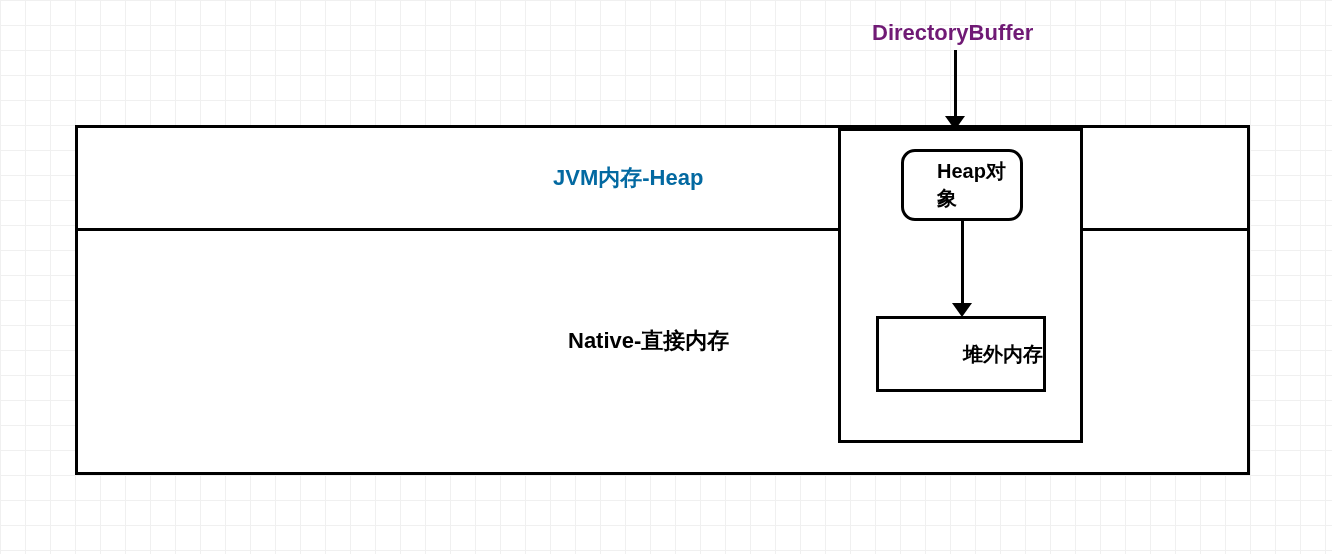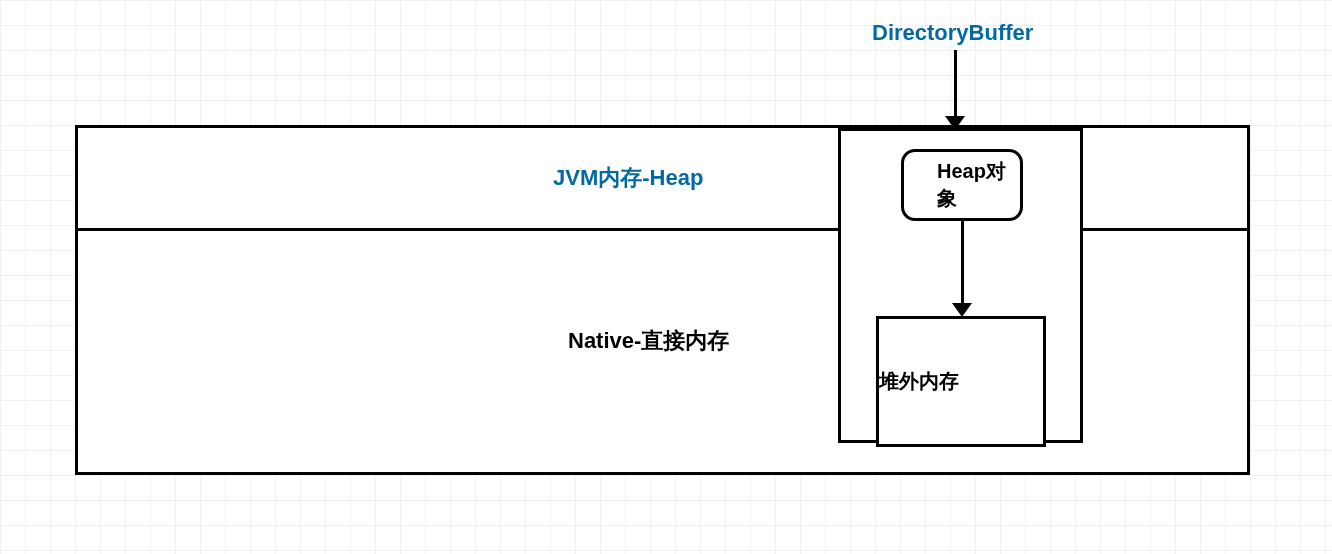--- a/index.html
+++ b/index.html
@@ -27,21 +27,21 @@
       width: 100%;
       height: 100%;
     }
     
     .title-label {
       position: absolute;
       top: 20px;
       left: 872px;
       font-size: 22px;
       font-weight: bold;
-      color: #0369a1;
+      color: #701a75;
     }
     
     .outer-box {
       position: absolute;
       top: 125px;
       left: 75px;
       width: 1175px;
       height: 350px;
       border: 3px solid #000;
       background: #fff;
@@ -99,26 +99,26 @@
       font-size: 20px;
       font-weight: bold;
       padding-left: 33px;
     }
     
     .offheap-box {
       position: absolute;
       top: 185px;
       left: 35px;
       width: 170px;
-      height: 131px;
+      height: 76px;
       border: 3px solid #000;
       background: #fff;
       display: flex;
       align-items: center;
-      justify-content: flex-start;
+      justify-content: flex-end;
       font-size: 20px;
       font-weight: bold;
     }
     
     .arrow1 {
       position: absolute;
       top: 50px;
       left: 954px;
       width: 3px;
       height: 75px;

